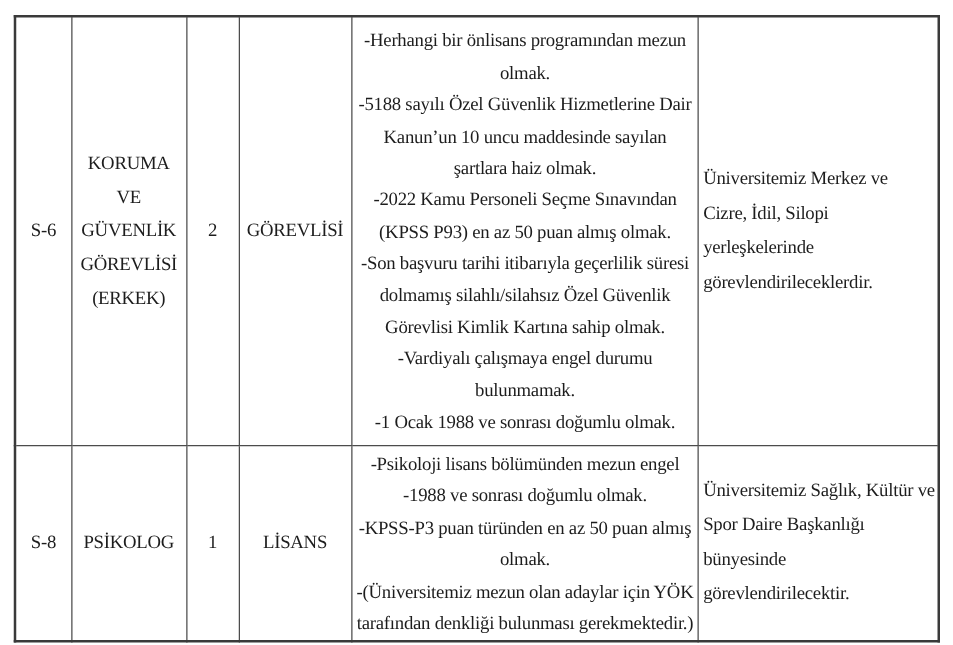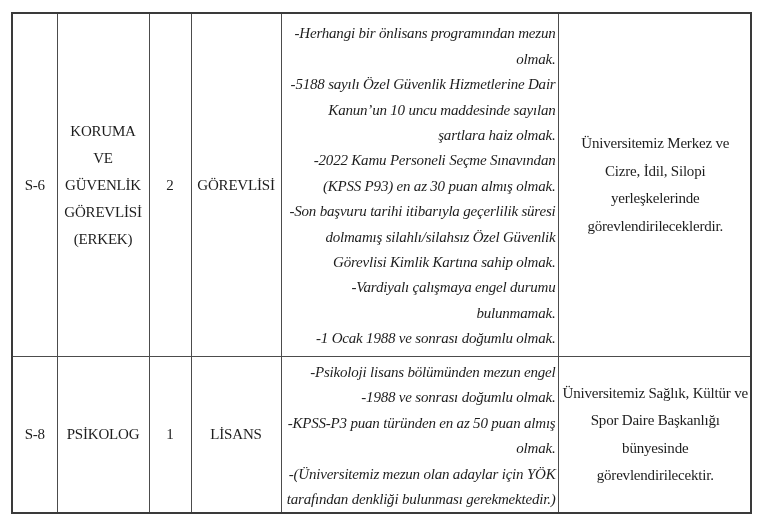--- a/index.html
+++ b/index.html
@@ -33,28 +33,27 @@
     overflow: hidden;
   }
   td.center-cell {
     text-align: center;
     line-height: 27px;
     padding: 0 4px;
     margin-left: 14px;
   }
   td.req-cell {
     vertical-align: top;
-    text-align: right;
+    text-align: center;
     padding: 3px 2px 0 3px;
     line-height: 25.4px;
-    font-style: italic;
   }
   .req-item { margin: 0; }
   td.assign-cell {
-    text-align: center;
+    text-align: left;
     padding: 0 2px 0 4px;
     line-height: 27.5px;
   }
   tr.row-s5 td { height: 339px; }
   tr.row-s6 td { height: 152px; }
 </style>
 </head>
 <body>
 
 <div class="page">
@@ -69,21 +68,21 @@
     </colgroup>
     <tbody>
       <tr class="row-s5">
         <td class="center-cell">S-6</td>
         <td class="center-cell">KORUMA VE GÜVENLİK GÖREVLİSİ (ERKEK)</td>
         <td class="center-cell">2</td>
         <td class="center-cell">GÖREVLİSİ</td>
         <td class="req-cell">
           <div class="req-item">-Herhangi bir önlisans programından mezun olmak.</div>
           <div class="req-item">-5188 sayılı Özel Güvenlik Hizmetlerine Dair Kanun’un 10 uncu maddesinde sayılan şartlara haiz olmak.</div>
-          <div class="req-item">-2022 Kamu Personeli Seçme Sınavından (KPSS P93) en az 30 puan almış olmak.</div>
+          <div class="req-item">-2022 Kamu Personeli Seçme Sınavından (KPSS P93) en az 50 puan almış olmak.</div>
           <div class="req-item">-Son başvuru tarihi itibarıyla geçerlilik süresi dolmamış silahlı/silahsız Özel Güvenlik Görevlisi Kimlik Kartına sahip olmak.</div>
           <div class="req-item">-Vardiyalı çalışmaya engel durumu bulunmamak.</div>
           <div class="req-item">-1 Ocak 1988 ve sonrası doğumlu olmak.</div>
         </td>
         <td class="assign-cell">
           <div>Üniversitemiz Merkez ve Cizre, İdil, Silopi yerleşkelerinde görevlendirileceklerdir.</div>
         </td>
       </tr>
       <tr class="row-s6">
         <td class="center-cell">S-8</td>

